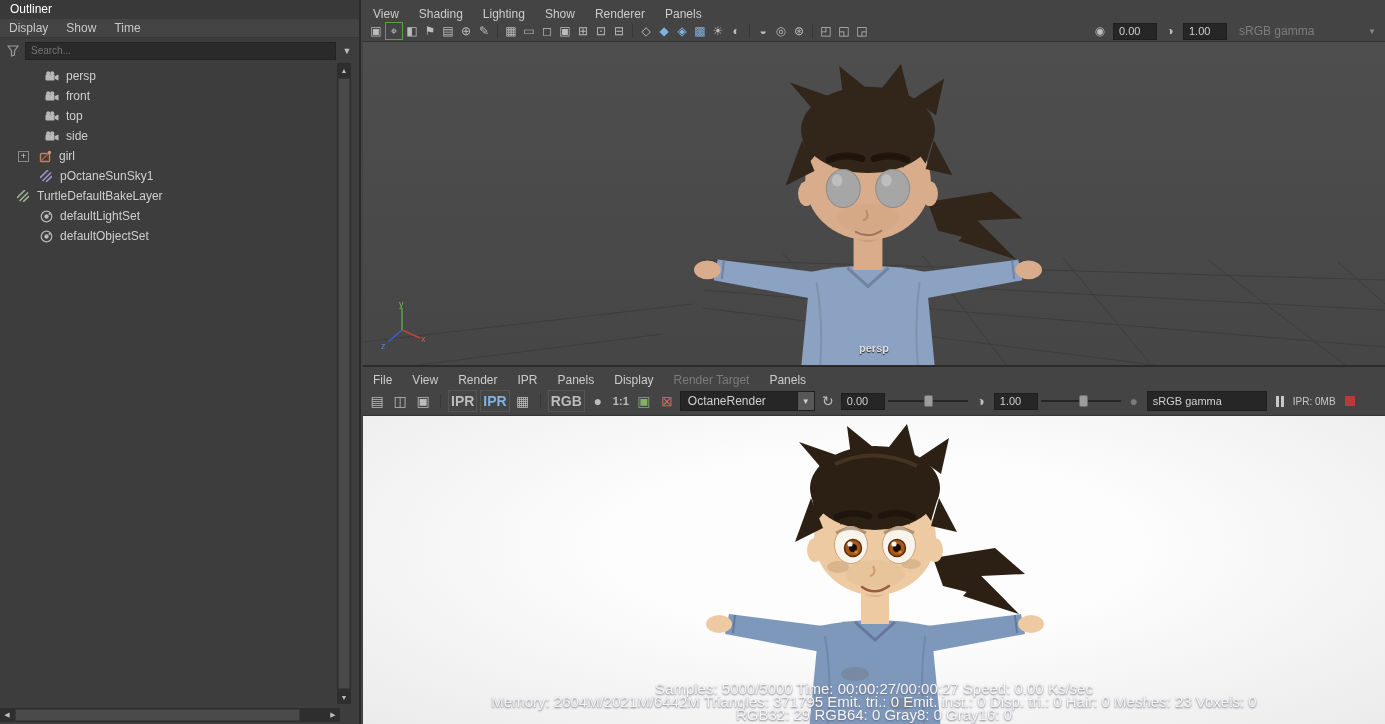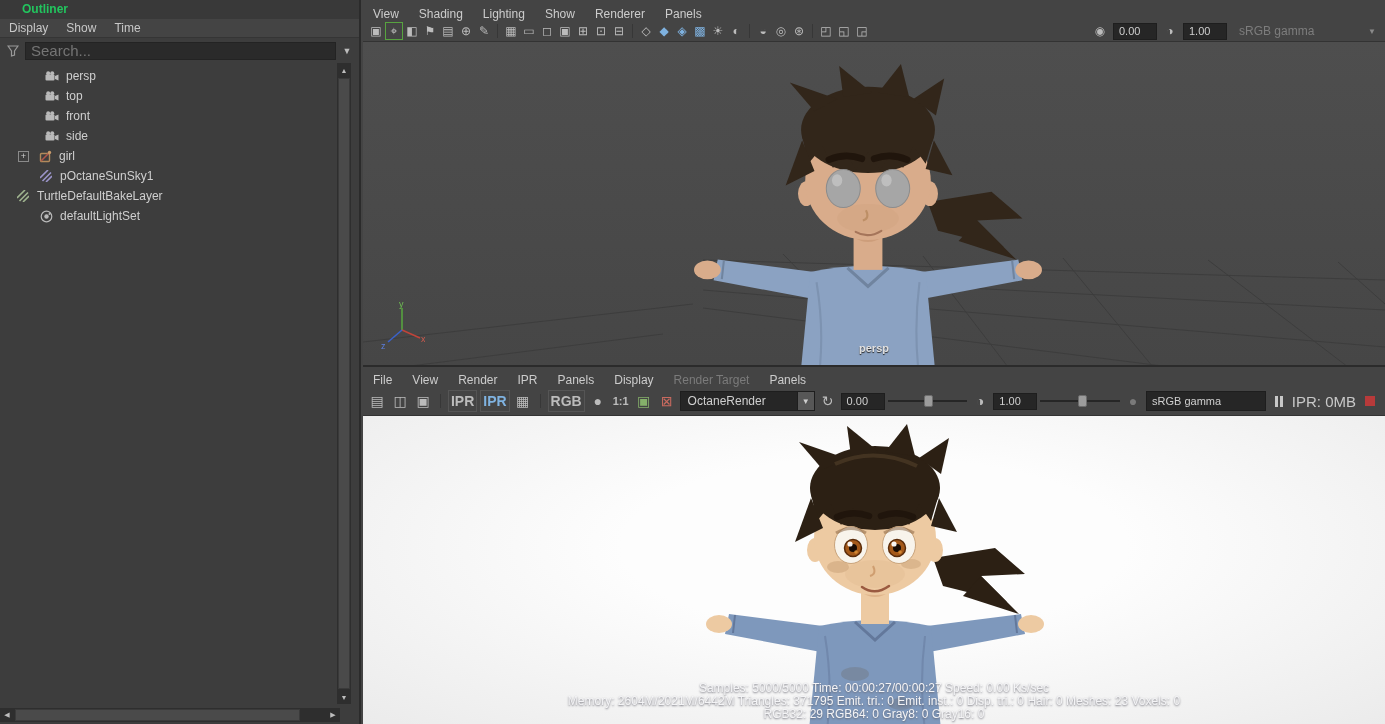--- a/index.html
+++ b/index.html
@@ -1,26 +1,26 @@
 <!DOCTYPE html>
 <html><head>
 <meta charset="utf-8">
 <style>
   *{box-sizing:border-box;margin:0;padding:0}
   html,body{width:1385px;height:724px;overflow:hidden}
   body{position:relative;background:#444;font-family:"Liberation Sans",sans-serif;font-size:12px;color:#c8c8c8}
 
   
   #outliner{position:absolute;left:0;top:0;width:361px;height:724px;background:#3d3d3d;border-right:2px solid #2b2b2b}
-  .ol-title{height:19px;padding:2px 22px;background:#393939;color:#22c55e;font-weight:bold}
+  .ol-title{height:19px;padding:2px 10px;background:#393939;color:#ffffff;font-weight:normal}
   .ol-menu{height:19px;display:flex;align-items:center;background:#444;border-bottom:1px solid #353535}
   .ol-menu span{padding:0 9px;cursor:default}
   .ol-search{height:25px;display:flex;align-items:center;padding:3px 5px;background:#3d3d3d;gap:4px}
   .filter-box{width:16px;height:16px;display:flex;align-items:center;justify-content:center;color:#9a9a9a}
-  .ol-search input{flex:1;height:18px;background:#2a2a2a;border:1px solid #232323;color:#b5b5b5;font-size:15px;padding:0 5px;font-family:"Liberation Sans",sans-serif}
+  .ol-search input{flex:1;height:18px;background:#2a2a2a;border:1px solid #232323;color:#b5b5b5;font-size:10px;padding:0 5px;font-family:"Liberation Sans",sans-serif}
   .ol-search .dd{width:14px;text-align:center;font-size:9px;color:#bdbdbd}
   .tree{position:absolute;top:64px;left:0;right:22px;bottom:20px;background:#3d3d3d;overflow:hidden;padding-top:2px}
   .trow{height:20px;display:flex;align-items:center;gap:6px;color:#cfcfcf;cursor:default}
   .expander{width:11px;height:11px;border:1px solid #8a8a8a;color:#cfcfcf;font-size:9px;line-height:9px;text-align:center;background:#3d3d3d;margin-right:2px}
   .tico{width:16px;display:flex;justify-content:center}
   
   .vscroll{position:absolute;top:63px;right:8px;width:14px;bottom:20px;background:#2e2e2e}
   .vscroll .thumb{position:absolute;left:1px;right:1px;top:15px;bottom:15px;background:#4a4a4a;border:1px solid #3a3a3a}
   .sbtn{position:absolute;width:14px;height:14px;font-size:7px;color:#bdbdbd;display:flex;align-items:center;justify-content:center;background:#2e2e2e}
   .hscroll{position:absolute;left:0;bottom:2px;height:14px;width:340px;background:#2e2e2e}
@@ -54,24 +54,24 @@
   #viewport{position:relative;height:325px;background:linear-gradient(#4e4e4e,#464646);overflow:hidden;border-bottom:2px solid #2b2b2b}
   #persp-label{position:absolute;left:0;right:0;top:300px;text-align:center;color:#e0e0e0;font-weight:bold;font-size:11px;text-shadow:0 1px 1px #222}
   #vp-right{margin-left:auto;display:flex;align-items:center;gap:4px}
 
   
   #rv-panel{position:absolute;left:363px;top:367px;width:1022px;height:304px}
   #rv-menubar{height:20px}
   #rv-toolbar{height:29px;gap:3px}
   #rv-toolbar .ti{min-width:20px;height:22px;font-size:14px}
   #render-canvas{position:relative;height:308px;background:radial-gradient(ellipse at 50% 42%,#fdfdfd 35%,#ebebeb 100%);overflow:hidden}
-  .status-lines{position:absolute;left:0;right:0;top:266px;text-align:center;font-size:12px;line-height:13px;color:#f4f4f6;text-shadow:0 1px 2px rgba(100,100,110,.9)}
+  .status-lines{position:absolute;left:0;right:0;top:266px;text-align:center;font-size:15px;line-height:13px;color:#f4f4f6;text-shadow:0 1px 2px rgba(100,100,110,.9)}
   .pausebar{display:inline-block;width:3px;height:11px;background:#c8c8c8;margin:0 1px}
   .stopbox{width:10px;height:10px;background:#b83a3a;margin:0 6px}
-  .mem{font-size:15px;color:#c8c8c8;white-space:nowrap}
+  .mem{font-size:10px;color:#c8c8c8;white-space:nowrap}
 </style>
 </head>
 <body>
 
 <div id="outliner">
   <div class="ol-title">Outliner</div>
   <div class="ol-menu">
     <span>Display</span>
     <span>Show</span>
     <span>Time</span>
@@ -99,32 +99,32 @@
     </div>
     <div class="trow" style="padding-left:44px">
       <span class="tico">
           <svg width="14" height="10" viewBox="0 0 14 10">
             <circle cx="3.2" cy="2.2" r="2" fill="#b9b9b9"></circle>
             <circle cx="7.2" cy="2.2" r="2" fill="#b9b9b9"></circle>
             <rect x="0.5" y="3.5" width="9" height="6" rx="1" fill="#b9b9b9"></rect>
             <polygon points="10,5 13.5,3.5 13.5,9.5 10,8" fill="#b9b9b9"></polygon>
           </svg>
         </span>
-      <span>top</span>
+      <span>front</span>
     </div>
     <div class="trow" style="padding-left:44px">
       <span class="tico">
           <svg width="14" height="10" viewBox="0 0 14 10">
             <circle cx="3.2" cy="2.2" r="2" fill="#b9b9b9"></circle>
             <circle cx="7.2" cy="2.2" r="2" fill="#b9b9b9"></circle>
             <rect x="0.5" y="3.5" width="9" height="6" rx="1" fill="#b9b9b9"></rect>
             <polygon points="10,5 13.5,3.5 13.5,9.5 10,8" fill="#b9b9b9"></polygon>
           </svg>
         </span>
-      <span>front</span>
+      <span>top</span>
     </div>
     <div class="trow" style="padding-left:44px">
       <span class="tico">
           <svg width="14" height="10" viewBox="0 0 14 10">
             <circle cx="3.2" cy="2.2" r="2" fill="#b9b9b9"></circle>
             <circle cx="7.2" cy="2.2" r="2" fill="#b9b9b9"></circle>
             <rect x="0.5" y="3.5" width="9" height="6" rx="1" fill="#b9b9b9"></rect>
             <polygon points="10,5 13.5,3.5 13.5,9.5 10,8" fill="#b9b9b9"></polygon>
           </svg>
         </span>
@@ -159,20 +159,30 @@
     </div>
     <div class="trow" style="padding-left:38px">
       <span class="tico">
           <svg width="13" height="13" viewBox="0 0 13 13">
             <circle cx="6.5" cy="6.5" r="5.3" fill="none" stroke="#b9b9b9" stroke-width="1.2"></circle>
             <circle cx="6.5" cy="6.5" r="2.2" fill="#b9b9b9"></circle>
             <circle cx="9.5" cy="4" r="1" fill="#b9b9b9"></circle>
           </svg>
         </span>
       <span>defaultLightSet</span>
+    </div>
+    <div class="trow" style="padding-left:38px">
+      <span class="tico">
+          <svg width="13" height="13" viewBox="0 0 13 13">
+            <circle cx="6.5" cy="6.5" r="5.3" fill="none" stroke="#b9b9b9" stroke-width="1.2"></circle>
+            <circle cx="6.5" cy="6.5" r="2.2" fill="#b9b9b9"></circle>
+            <circle cx="9.5" cy="4" r="1" fill="#b9b9b9"></circle>
+          </svg>
+        </span>
+      <span>defaultObjectSet</span>
     </div>
   </div>
   <div class="vscroll">
     <div class="sbtn" style="top:0">▲</div>
     <div class="thumb"></div>
     <div class="sbtn" style="bottom:0">▼</div>
   </div>
   <div class="hscroll">
     <div class="sbtn" style="left:0;top:0">◀</div>
     <div class="thumb"></div>

